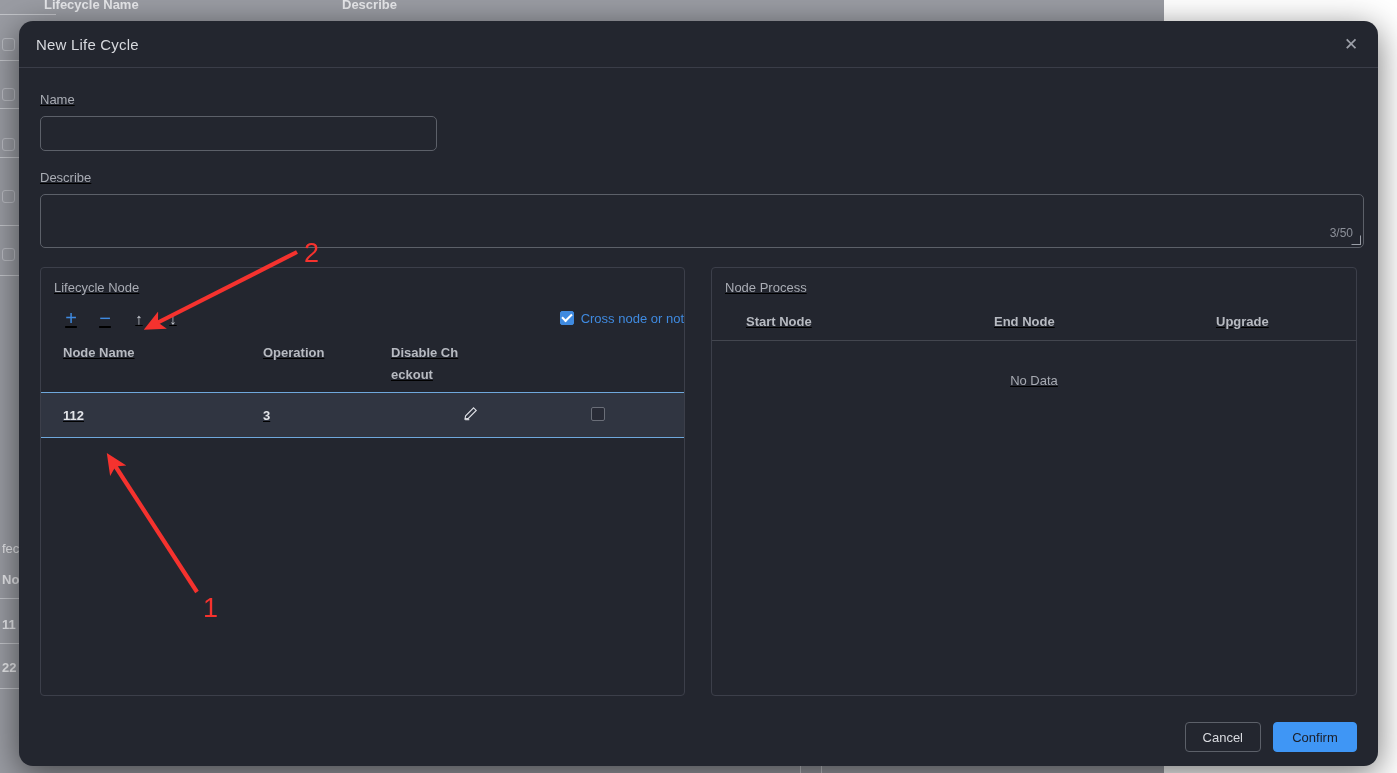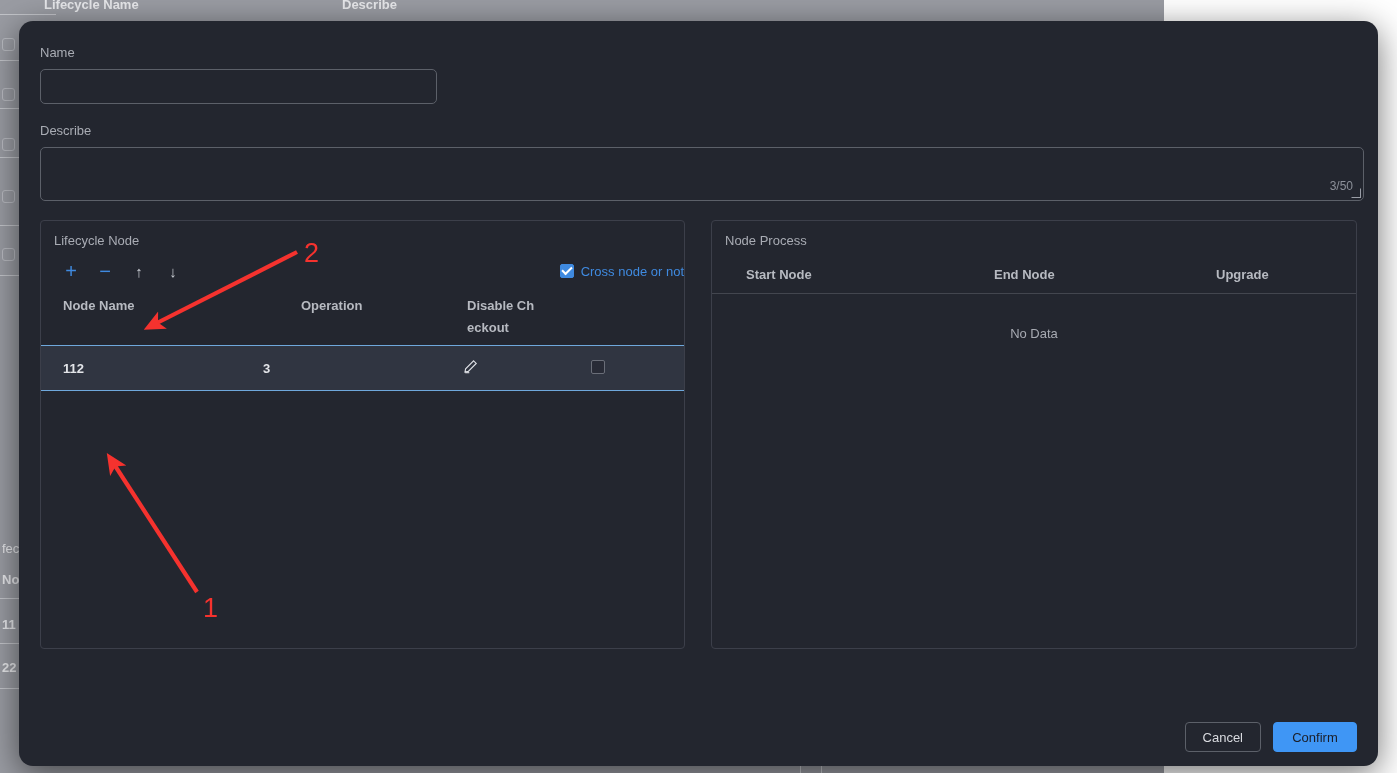--- a/index.html
+++ b/index.html
@@ -159,20 +159,21 @@
     font-size: 17px;
     cursor: pointer;
     line-height: 1;
     user-select: none;
   }
 
   .modal-body {
     flex: 1 1 auto;
     position: relative;
     padding: 24px 21px 0 21px;
+    text-decoration: underline;
   }
 
   .field-label {
     font-size: 13px;
     color: #a9acb4;
     margin-bottom: 9px;
   }
 
   .text-input {
     width: 397px;
@@ -325,21 +326,20 @@
     font-size: 13px;
     color: #3f8ae0;
   }
 
   
   .node-table { width: 100%; margin-top: 11px; }
   .nt-head {
     display: flex;
     padding: 0 0 0 22px;
     align-items: flex-start;
-    gap: 38px;
   }
   .nt-th {
     font-size: 13px;
     font-weight: bold;
     color: #b7bac1;
     line-height: 1.7;
   }
   .nt-c1 { width: 200px; }
   .nt-c2 { width: 200px; }
   .nt-c3 { width: 128px; }
@@ -485,20 +485,24 @@
     </div>
 
     <div class="bg-bottom-bar">
       <div class="bg-bottom-tick" style="left:800px;"></div>
       <div class="bg-bottom-tick" style="left:821px;"></div>
     </div>
   </div>
 
   <div class="modal">
 
+    <div class="modal-header">
+      <div class="modal-title">New Life Cycle</div>
+      <div class="close-btn">✕</div>
+    </div>
 
     <div class="modal-body">
 
       <div class="field-block">
         <div class="field-label">Name</div>
         <input class="text-input" type="text" value="" placeholder="" style="">
       </div>
 
       <div class="field-block">
         <div class="field-label">Describe</div>

